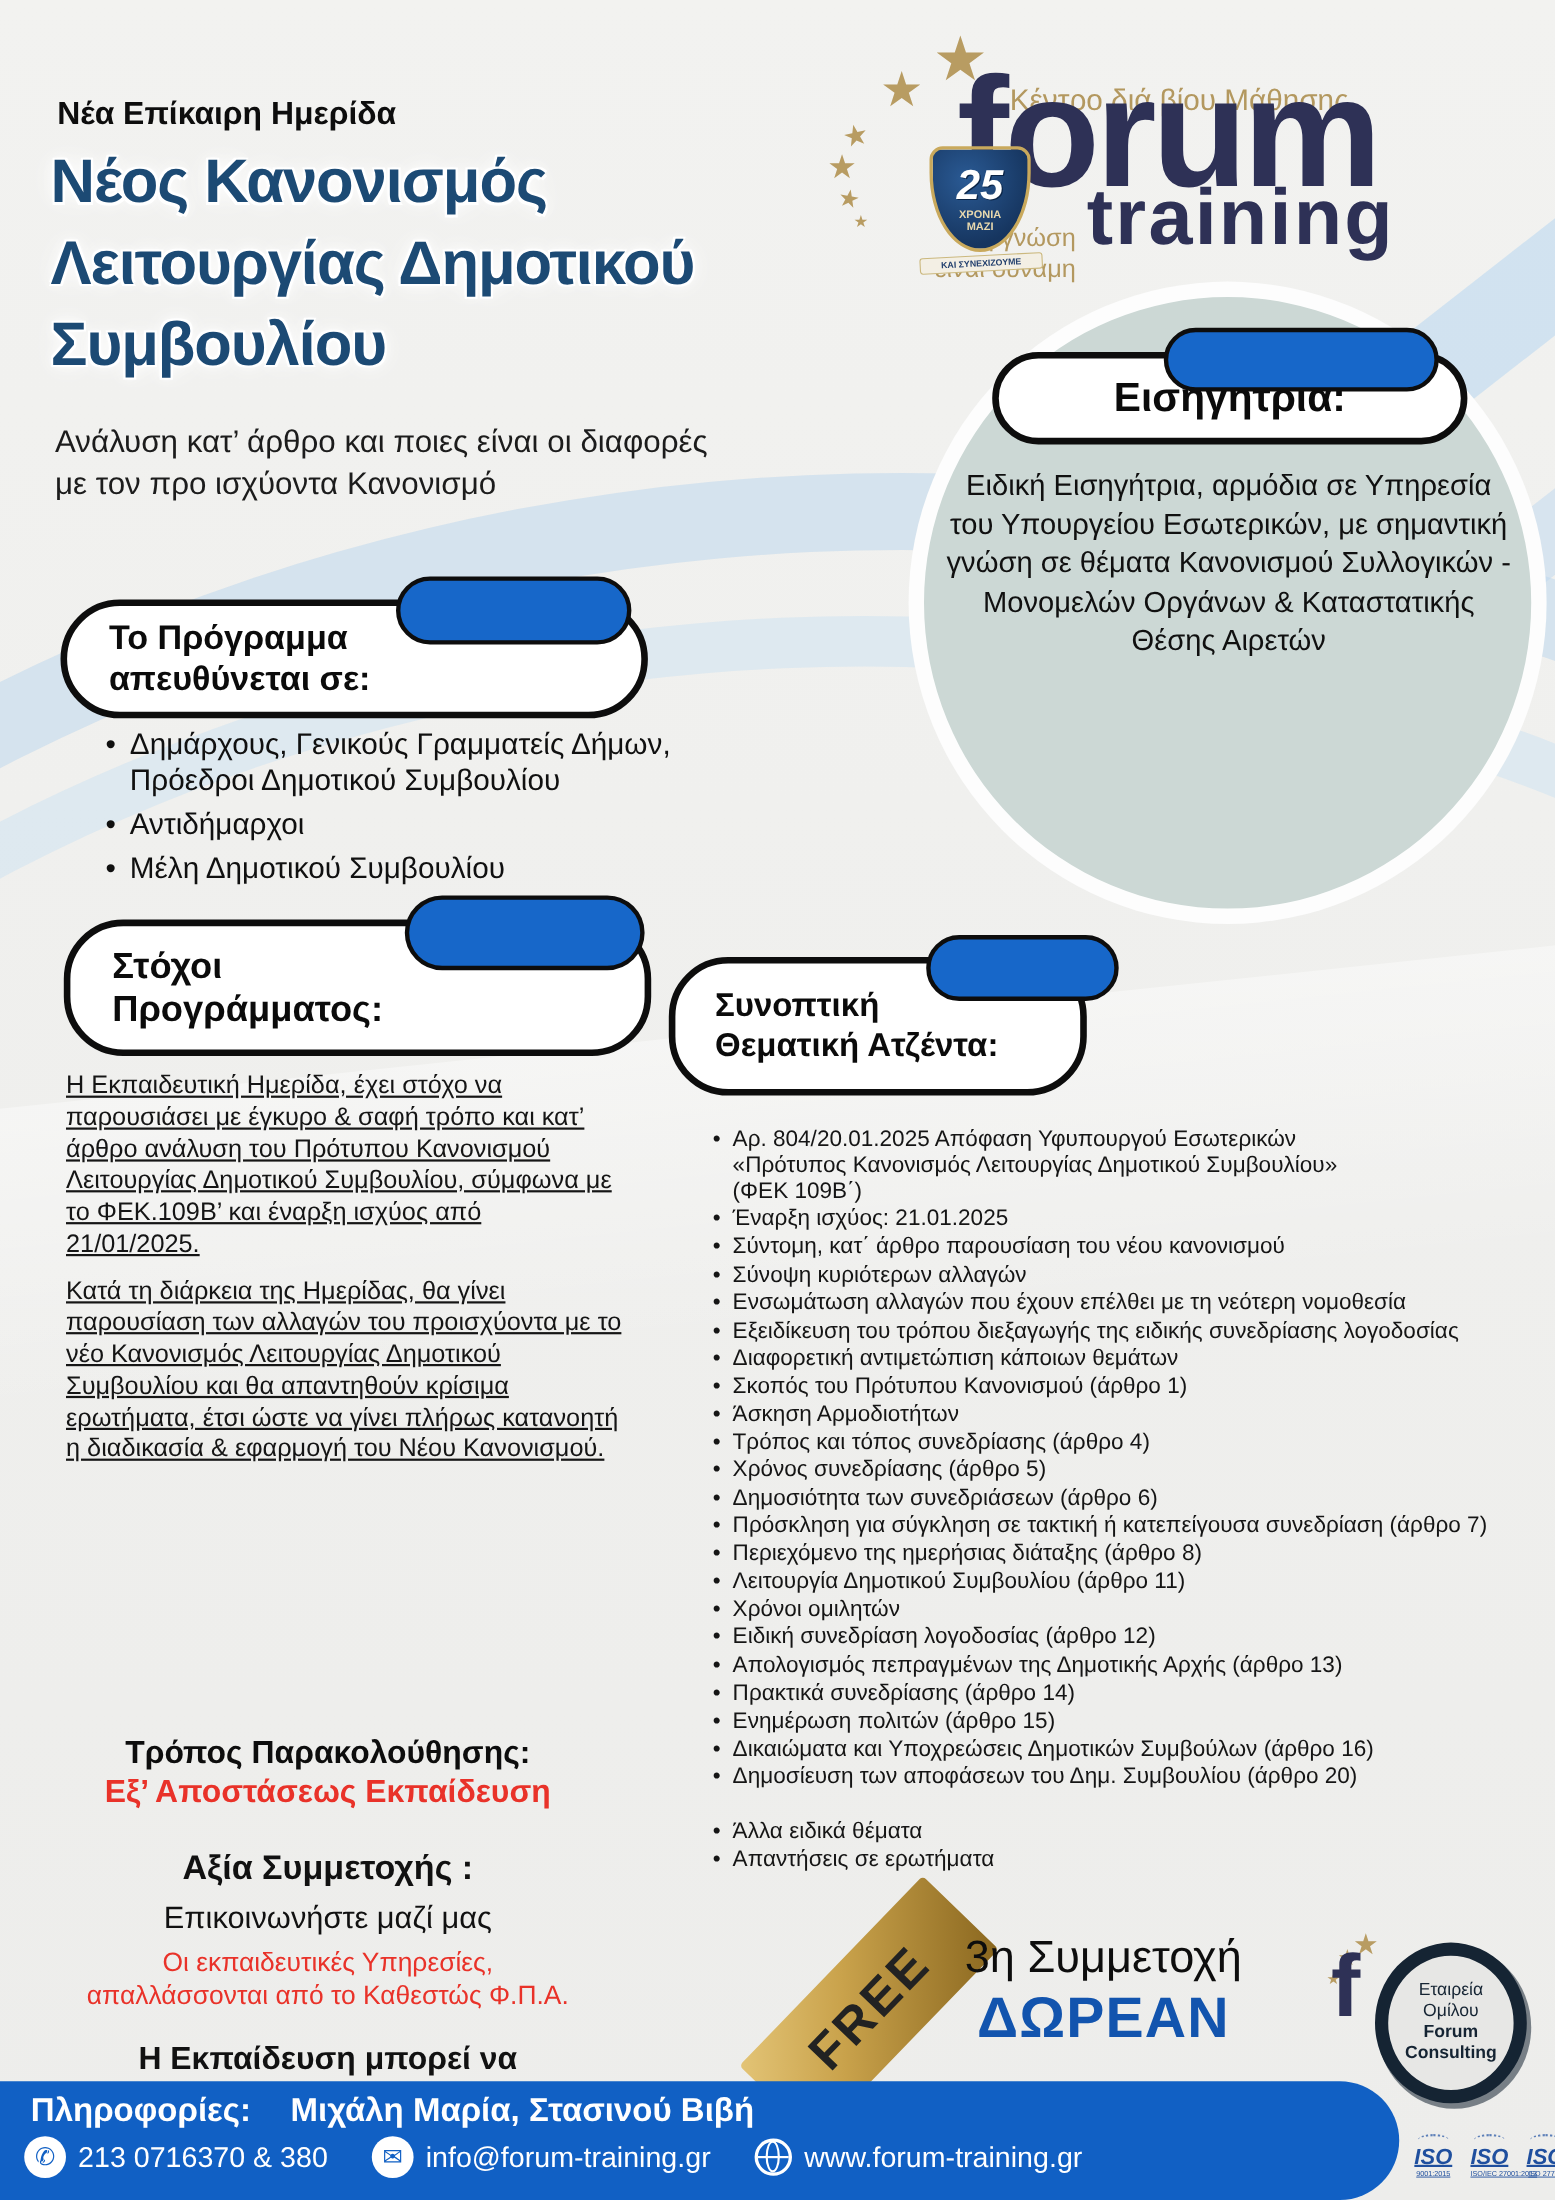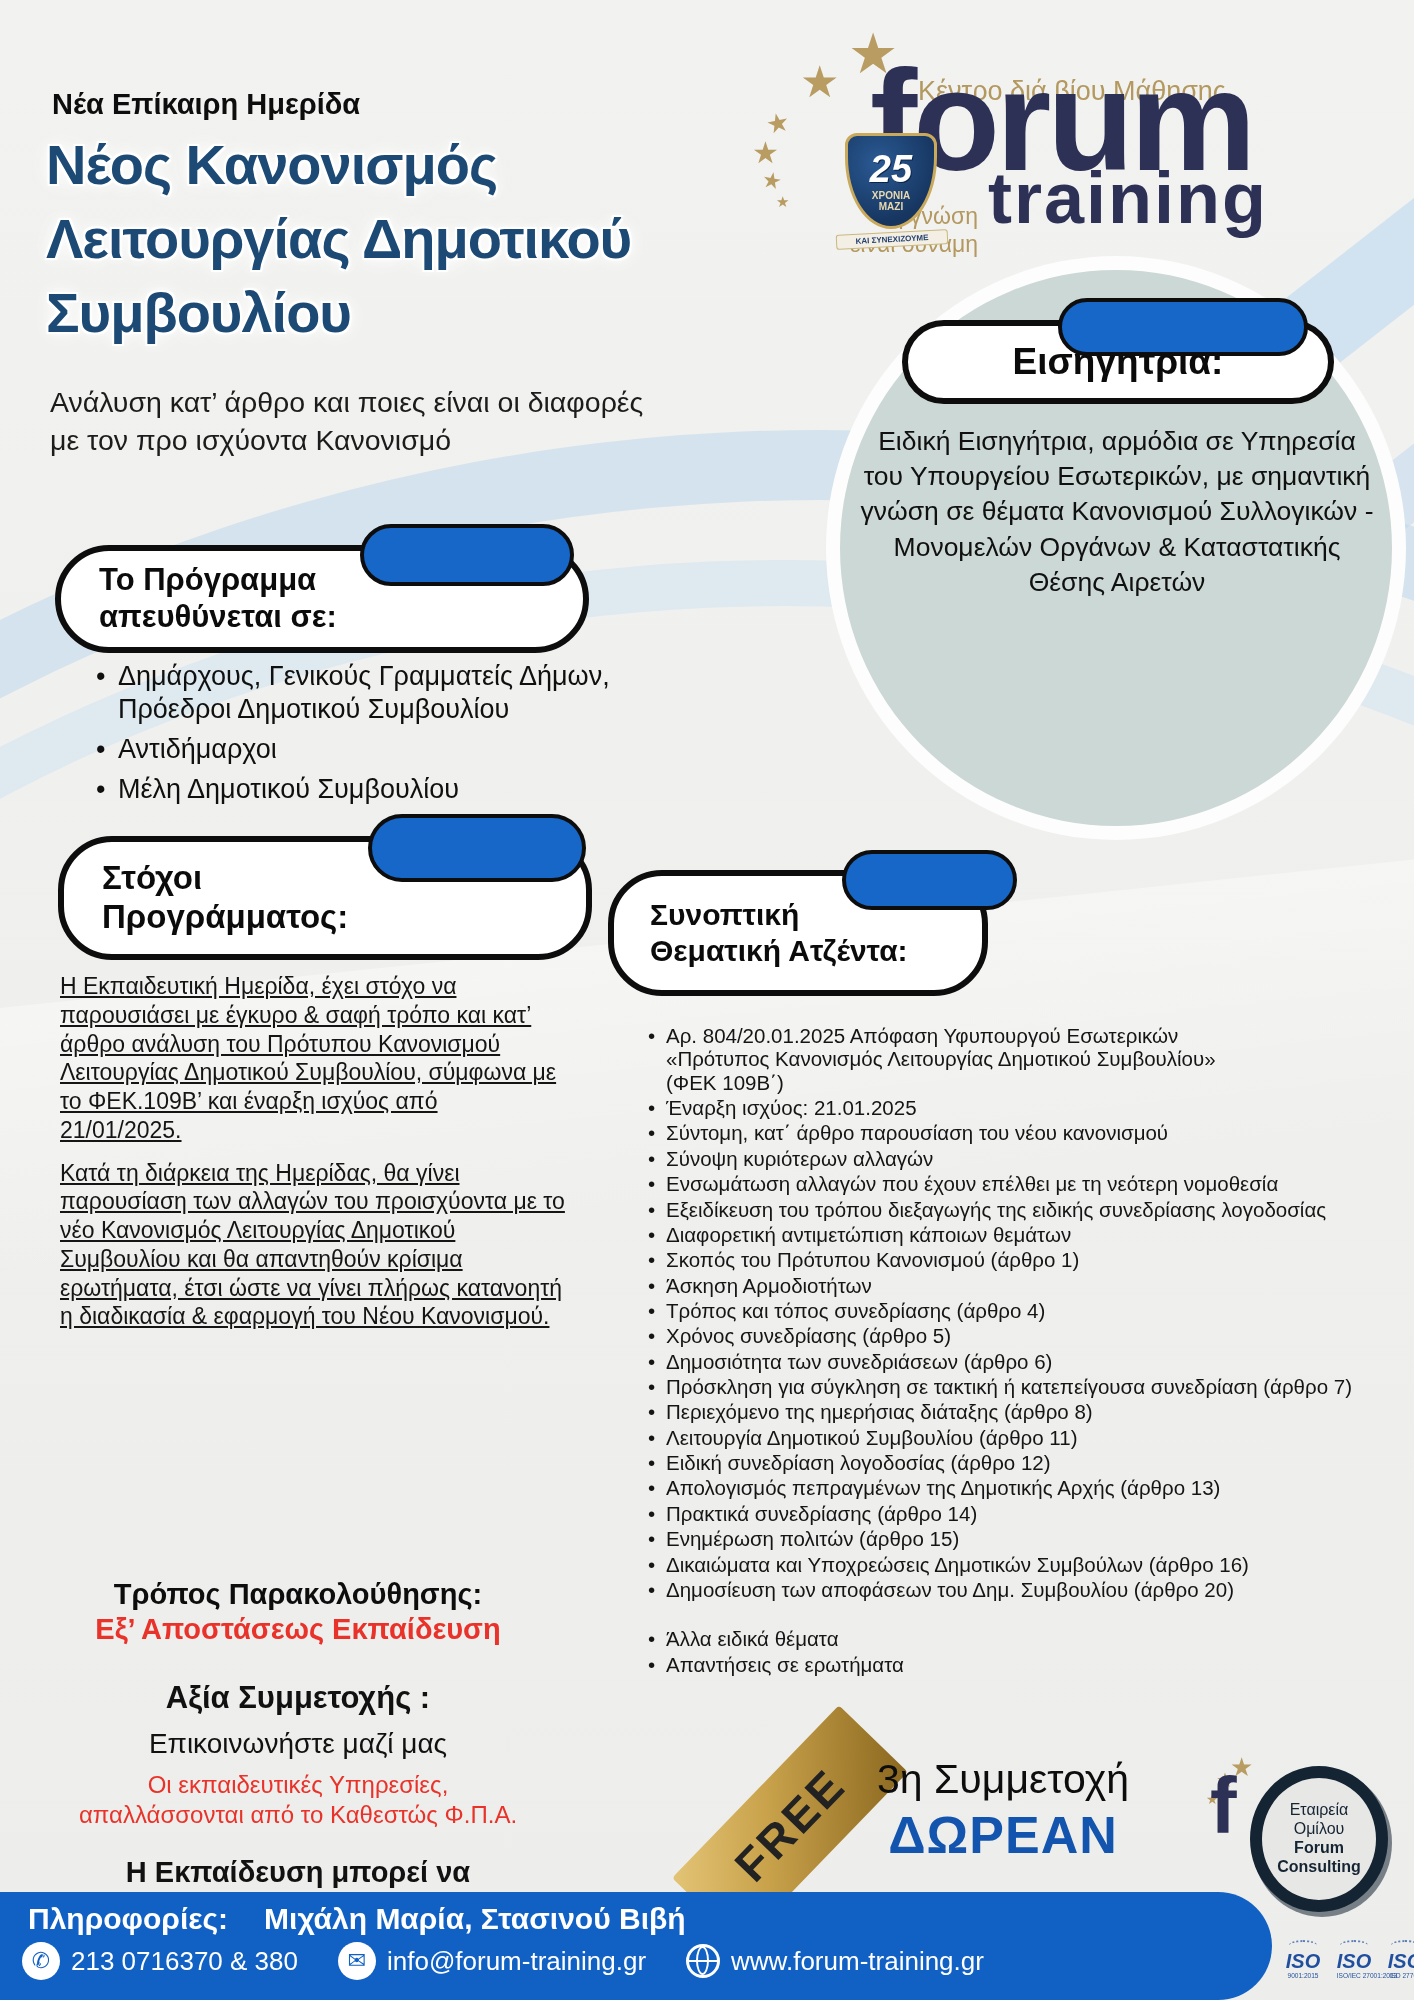--- a/index.html
+++ b/index.html
@@ -113,21 +113,21 @@
   .footer-line1{position:absolute;left:28px;top:1902px;display:flex;gap:36px;z-index:5;
     font-size:30px;font-weight:800;color:#fff;}
   .footer-line2{position:absolute;left:22px;top:1942px;display:flex;align-items:center;gap:40px;z-index:5;color:#fff;font-size:26px;}
   .contact{display:flex;align-items:center;gap:11px;}
   .icon-circle{width:38px;height:38px;border-radius:50%;background:#fff;color:#1160c4;
     display:flex;align-items:center;justify-content:center;font-size:22px;flex:0 0 auto;}
   .icon-globe{width:34px;height:34px;border:3px solid #fff;border-radius:50%;position:relative;flex:0 0 auto;box-sizing:border-box;}
   .icon-globe .mer{position:absolute;left:7px;top:-1px;width:13px;height:29px;border:2px solid #fff;border-radius:50%;box-sizing:border-box;}
   .icon-globe .eq{position:absolute;left:0;top:13px;width:28px;border-top:2px solid #fff;}
   .iso-row{position:absolute;left:1282px;top:1940px;display:flex;gap:9px;z-index:5;}
-  .iso{width:42px;text-align:center;color:#1f4f9e;}
+  .iso{width:42px;text-align:center;color:#1f4f9e;text-decoration:underline;}
   .iso .arc{width:28px;height:9px;border-top:2px dotted #5c7fb8;border-radius:50%;margin:0 auto;}
   .iso .lbl{font-size:20px;font-weight:800;font-style:italic;line-height:1;}
   .iso .cap2{font-size:8px;margin-top:2px;line-height:1;transform:scale(.82);transform-origin:center top;white-space:nowrap;}
 </style>
 </head>
 <body>
 
 <div class="canvas">
 
   <div class="swoosh-arc"></div>
@@ -214,20 +214,21 @@
         <div class="a-item">Εξειδίκευση του τρόπου διεξαγωγής της ειδικής συνεδρίασης λογοδοσίας</div>
         <div class="a-item">Διαφορετική αντιμετώπιση κάποιων θεμάτων</div>
         <div class="a-item">Σκοπός του Πρότυπου Κανονισμού (άρθρο 1)</div>
         <div class="a-item">Άσκηση Αρμοδιοτήτων</div>
         <div class="a-item">Τρόπος και τόπος συνεδρίασης (άρθρο 4)</div>
         <div class="a-item">Χρόνος συνεδρίασης (άρθρο 5)</div>
         <div class="a-item">Δημοσιότητα των συνεδριάσεων (άρθρο 6)</div>
         <div class="a-item">Πρόσκληση για σύγκληση σε τακτική ή κατεπείγουσα συνεδρίαση (άρθρο 7)</div>
         <div class="a-item">Περιεχόμενο της ημερήσιας διάταξης (άρθρο 8)</div>
         <div class="a-item">Λειτουργία Δημοτικού Συμβουλίου (άρθρο 11)</div>
+        <div class="a-item">Χρόνοι ομιλητών</div>
         <div class="a-item">Ειδική συνεδρίαση λογοδοσίας (άρθρο 12)</div>
         <div class="a-item">Απολογισμός πεπραγμένων της Δημοτικής Αρχής (άρθρο 13)</div>
         <div class="a-item">Πρακτικά συνεδρίασης (άρθρο 14)</div>
         <div class="a-item">Ενημέρωση πολιτών (άρθρο 15)</div>
         <div class="a-item">Δικαιώματα και Υποχρεώσεις Δημοτικών Συμβούλων (άρθρο 16)</div>
         <div class="a-item">Δημοσίευση των αποφάσεων του Δημ. Συμβουλίου (άρθρο 20)</div>
       </div>
     <div class="agenda-extra">
 
     <div class="a-item">Άλλα ειδικά θέματα</div>

